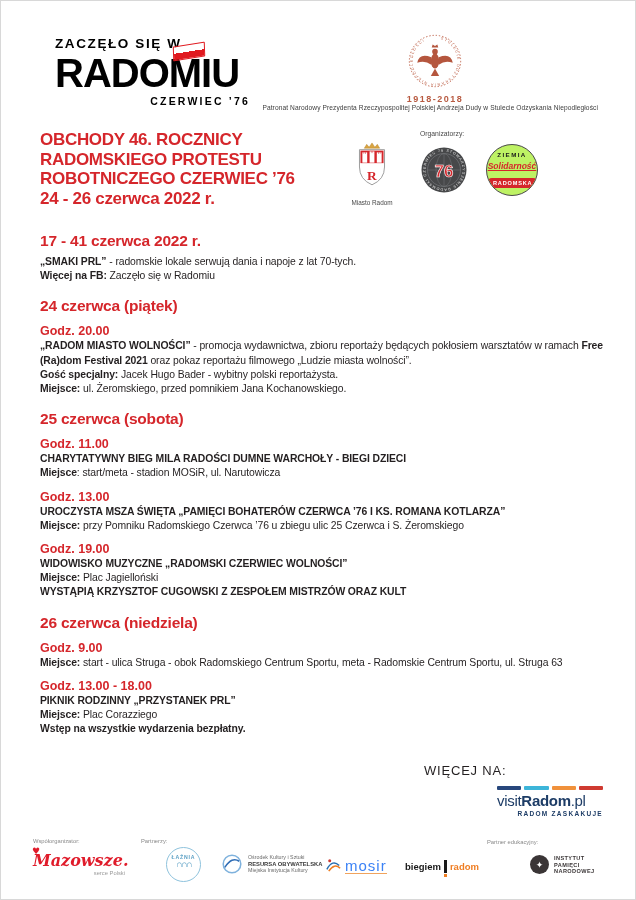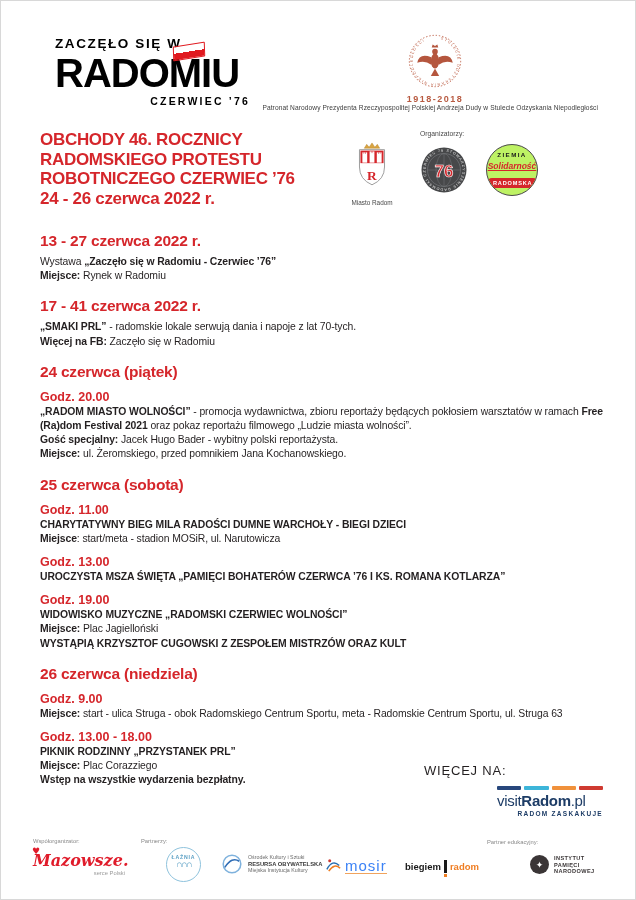--- a/index.html
+++ b/index.html
@@ -170,43 +170,39 @@
 
   <div class="ziemia">
     <div class="z-top">ZIEMIA</div>
     <div class="z-mid">Solidarność</div>
     <div class="z-bottom">RADOMSKA</div>
   </div>
 
   <main class="sections-wrap">
     <div id="sections">
         <section>
-          <h2>13 - 27 czerwca 2022 r.</h2>
-          <p><span>Wystawa </span><b>„Zaczęło się w Radomiu - Czerwiec ’76”</b></p>
-          <p><b>Miejsce: </b><span>Rynek w Radomiu</span></p>
-        </section>
-        <section>
           <h2>17 - 41 czerwca 2022 r.</h2>
           <p><b>„SMAKI PRL” </b><span>- radomskie lokale serwują dania i napoje z lat 70-tych.</span></p>
           <p><b>Więcej na FB: </b><span>Zaczęło się w Radomiu</span></p>
         </section>
         <section>
           <h2>24 czerwca (piątek)</h2>
           <h3>Godz. 20.00</h3>
           <p><b>„RADOM MIASTO WOLNOŚCI” </b><span>- promocja wydawnictwa, zbioru reportaży będących pokłosiem warsztatów w ramach </span><b>Free (Ra)dom Festival 2021 </b><span>oraz pokaz reportażu filmowego „Ludzie miasta wolności”.</span></p>
           <p><b>Gość specjalny: </b><span>Jacek Hugo Bader - wybitny polski reportażysta.</span></p>
           <p><b>Miejsce: </b><span>ul. Żeromskiego, przed pomnikiem Jana Kochanowskiego.</span></p>
         </section>
         <section>
           <h2>25 czerwca (sobota)</h2>
           <h3>Godz. 11.00</h3>
           <p><b>CHARYTATYWNY BIEG MILA RADOŚCI DUMNE WARCHOŁY - BIEGI DZIECI</b></p>
           <p><b>Miejsce</b><span>: start/meta - stadion MOSiR, ul. Narutowicza</span></p>
           <h3>Godz. 13.00</h3>
           <p><b>UROCZYSTA MSZA ŚWIĘTA „PAMIĘCI BOHATERÓW CZERWCA ’76 I KS. ROMANA KOTLARZA”</b></p>
+          <p><b>Miejsce: </b><span>przy Pomniku Radomskiego Czerwca ’76 u zbiegu ulic 25 Czerwca i S. Żeromskiego</span></p>
           <h3>Godz. 19.00</h3>
           <p><b>WIDOWISKO MUZYCZNE „RADOMSKI CZERWIEC WOLNOŚCI”</b></p>
           <p><b>Miejsce: </b><span>Plac Jagielloński</span></p>
           <p><b>WYSTĄPIĄ KRZYSZTOF CUGOWSKI Z ZESPOŁEM MISTRZÓW ORAZ KULT</b></p>
         </section>
         <section>
           <h2>26 czerwca (niedziela)</h2>
           <h3>Godz. 9.00</h3>
           <p><b>Miejsce: </b><span>start - ulica Struga - obok Radomskiego Centrum Sportu, meta - Radomskie Centrum Sportu, ul. Struga 63</span></p>
           <h3>Godz. 13.00 - 18.00</h3>

